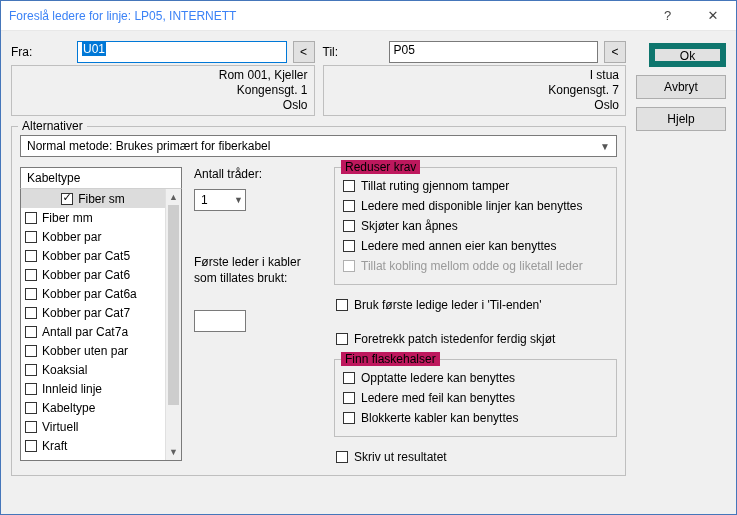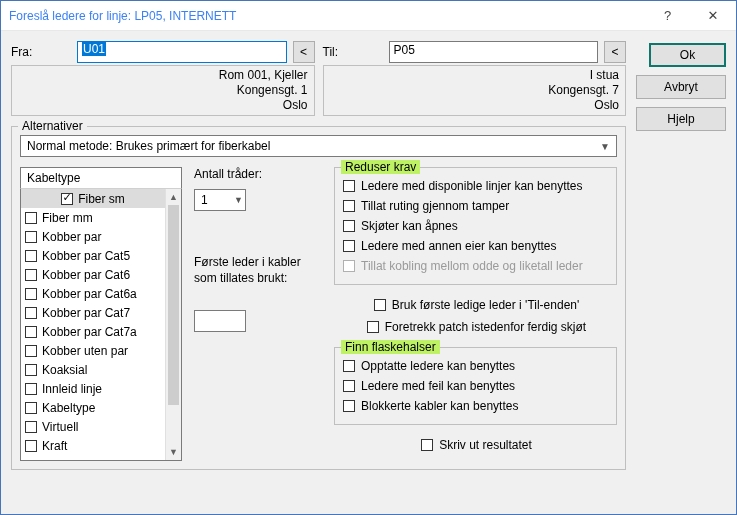--- a/index.html
+++ b/index.html
@@ -7,21 +7,21 @@
   .window { width: 737px; height: 515px; border: 1px solid #4576ba; background: #f0f0f0; display: flex; flex-direction: column; }
   .titlebar { height: 30px; background: #fff; display: flex; align-items: center; padding-left: 8px; border-bottom: 1px solid #e8e8e8; }
   .titlebar-title { flex: 1; font-size: 12px; color: #3b82f6; }
   .titlebar-btns { display: flex; height: 100%; }
   .titlebar-btn { width: 45px; display: flex; align-items: center; justify-content: center; color: #444; font-size: 13px; background:#fff; border:none; }
   .titlebar-btn.close { width: 46px; }
   .content { flex: 1; padding: 10px 10px 8px 10px; display: flex; gap: 10px; border-radius: 31px; }
   .main-col { flex: 1; display: flex; flex-direction: column; gap: 6px; }
   .side-col { width: 90px; display: flex; flex-direction: column; gap: 8px; padding-top: 2px;}
   .btn { height: 24px; border: 1px solid #adadad; background: #e1e1e1; font-size: 12px; cursor: default; }
-  .btn.primary { border: 2px solid #0f766e; background:#e1e1e1;margin-left:13px;}
+  .btn.primary { border: 6px solid #0f766e; background:#e1e1e1;margin-left:13px;}
   .row { display: flex; gap: 8px; }
   .endbox { flex: 1; display: flex; flex-direction: column; }
   .endhdr { display: flex; align-items: center; gap: 6px; margin-bottom: 2px;}
   .lbl { width: 60px; }
   .txt { flex: 1; height: 22px; border: 1px solid #0078d7; padding: 0 4px; font-size: 12px; background:#fff;}
   .txt.selected { background:#fff; }
   .txt.selected .inner { background:#0078d7; color:#fff; padding:0 1px;}
   .txtplain { flex:1; height:22px; border:1px solid #7a7a7a; padding:1px 4px; font-size:12px; background:#fff;}
   .sqbtn { width: 22px; height: 22px; border: 1px solid #adadad; background: #e1e1e1; font-size:12px; display:flex;align-items:center;justify-content:center;}
   .addrbox { border: 1px solid #bfbfbf; background: #f0f0f0; min-height: 46px; padding: 2px 6px; text-align: right; line-height: 1.25; color:#000;}
@@ -43,25 +43,25 @@
   .cb.checked::after { content:"✓"; font-size:11px; position:relative; top:-1px;}
   .li.sel { background:#dcdcdc;justify-content:center;}
   .midcol { width: 128px; display:flex; flex-direction:column; gap:8px;}
   .smalllabel { font-size:12px; }
   .numsel { width:52px; height:22px; border:1px solid #7a7a7a; background:#fff; display:flex; align-items:center; padding:0 2px 0 6px;}
   .numsel .dd { margin-left:auto; font-size:9px; color:#555;}
   .midlabel { font-size:12px; line-height:1.3;}
   .smin { width:52px; height:22px; border:1px solid #7a7a7a; background:#fff; padding:2px 4px;}
   .rightcol { flex:1; display:flex; flex-direction:column; gap:10px;}
   .group { border:1px solid #bfbfbf; position:relative; padding:8px 8px 8px 8px;}
-  .group > .legend { position:absolute; top:-8px; left:6px; background:#bef264; padding:0 4px;}
+  .group > .legend { position:absolute; top:-8px; left:6px; background:#be185d; padding:0 4px;}
   .chkrow { display:flex; align-items:center; gap:6px; height:20px; font-size:12px;}
   .chkrow.disabled { color:#9a9a9a;}
   .chkrow.disabled .cb { border-color:#b0b0b0;}
-  .plain-chks { padding-left:2px; display:flex; flex-direction:column; gap:2px;align-items:center;}
+  .plain-chks { padding-left:2px; display:flex; flex-direction:column; gap:14px;}
 </style>
 </head>
 <body>
 
 <div class="window">
   <div class="titlebar">
     <div class="titlebar-title">Foreslå ledere for linje: LP05, INTERNETT</div>
     <div class="titlebar-btns">
       <button class="titlebar-btn">?</button>
       <button class="titlebar-btn close">✕</button>
@@ -133,21 +133,21 @@
                   <div class="li">
                     <span class="cb"></span>
                     <span>Kobber par Cat6a</span>
                   </div>
                   <div class="li">
                     <span class="cb"></span>
                     <span>Kobber par Cat7</span>
                   </div>
                   <div class="li">
                     <span class="cb"></span>
-                    <span>Kobber par Cat7a</span>
+                    <span>Antall par Cat7a</span>
                   </div>
                   <div class="li">
                     <span class="cb"></span>
                     <span>Kobber uten par</span>
                   </div>
                   <div class="li">
                     <span class="cb"></span>
                     <span>Koaksial</span>
                   </div>
                   <div class="li">
@@ -185,25 +185,25 @@
             <div class="midlabel">Første leder i kabler som tillates brukt:</div>
             <div style="height:8px"></div>
             <input class="smin" value="" style="">
           </div>
 
           <div class="rightcol">
             <div class="group">
               <div class="legend">Reduser krav</div>
               <div class="chkrow">
                   <span class="cb"></span>
+                  <span>Tillat ruting gjennom tamper</span>
+                </div>
+              <div class="chkrow">
+                  <span class="cb"></span>
                   <span>Ledere med disponible linjer kan benyttes</span>
-                </div>
-              <div class="chkrow">
-                  <span class="cb"></span>
-                  <span>Tillat ruting gjennom tamper</span>
                 </div>
               <div class="chkrow">
                   <span class="cb"></span>
                   <span>Skjøter kan åpnes</span>
                 </div>
               <div class="chkrow">
                   <span class="cb"></span>
                   <span>Ledere med annen eier kan benyttes</span>
                 </div>
               <div class="chkrow disabled">

